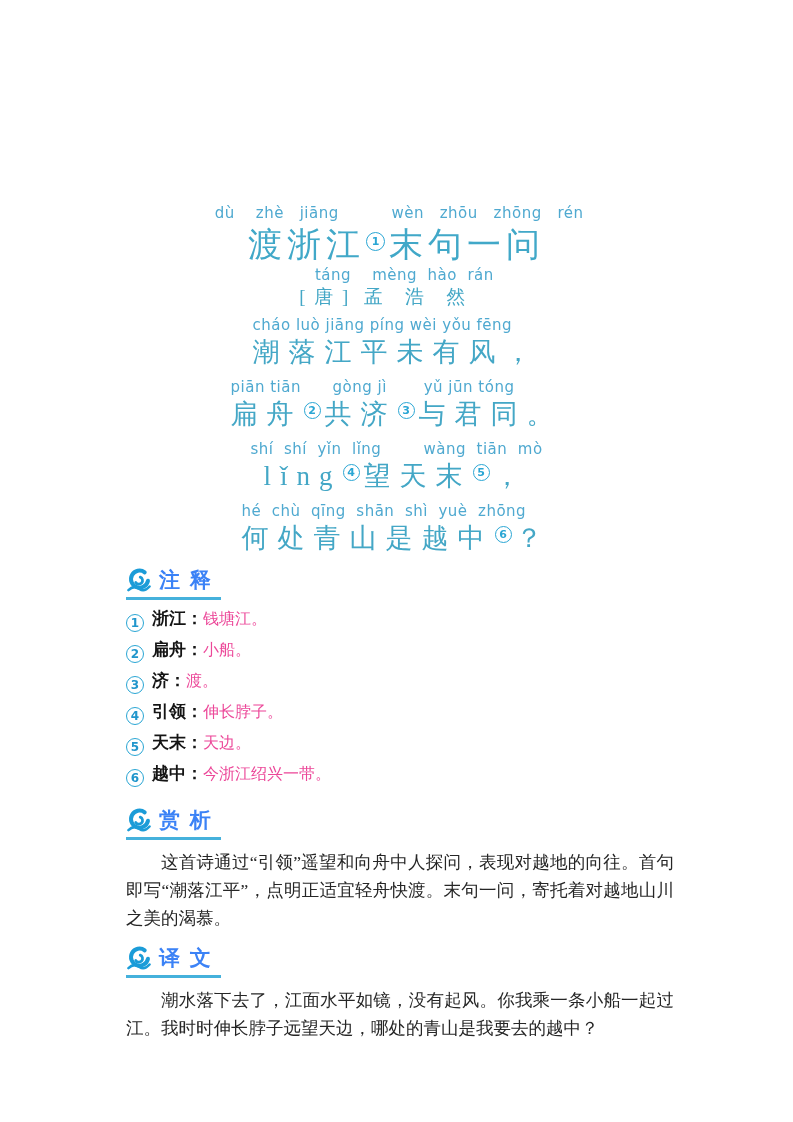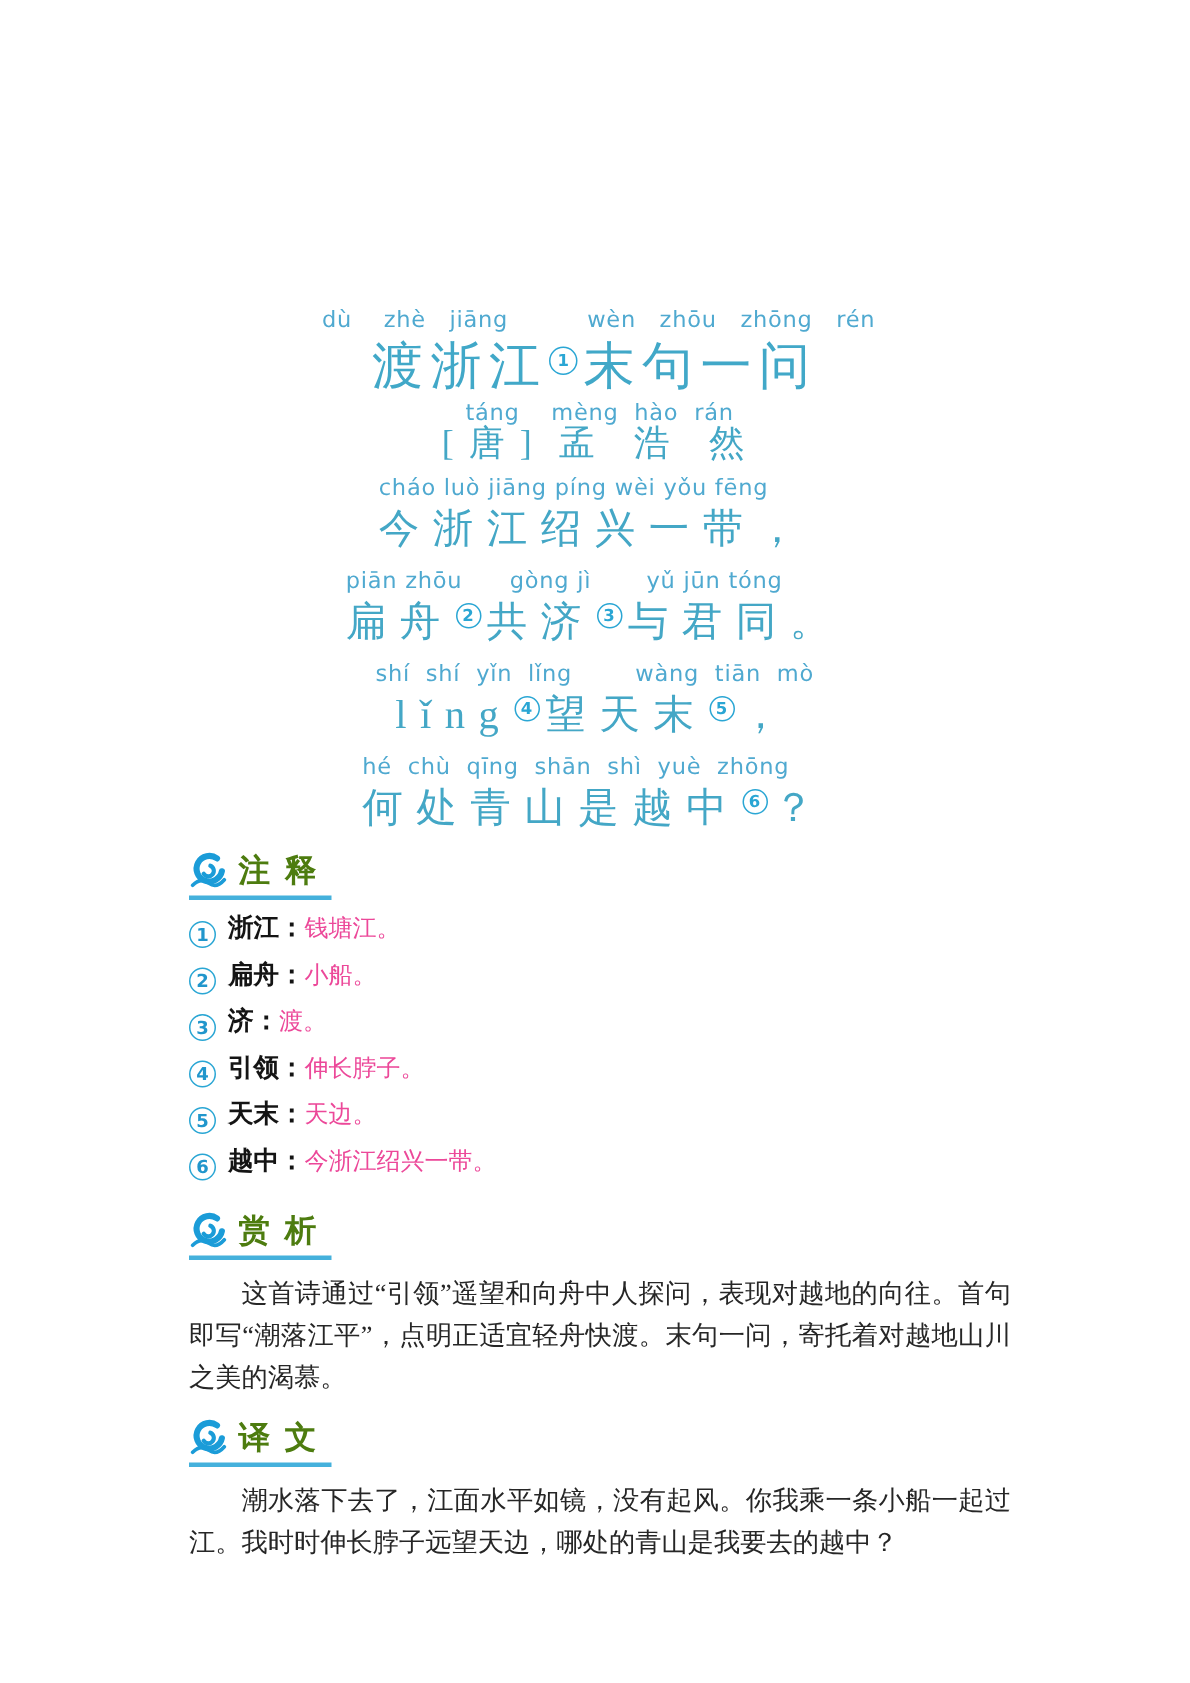--- a/index.html
+++ b/index.html
@@ -33,21 +33,21 @@
     text-align: center;
   }
   .title-hanzi {
     font-size: 34px; line-height: 42px;
     letter-spacing: 5px;
     color: #41a8c8;
     margin-top: 1px;
   }
   .author-verse { }
   .author-hanzi {
-    font-size: 24px; line-height: 23px;
+    font-size: 19px; line-height: 23px;
     color: #44a7c6; white-space: pre;
     letter-spacing: 2px;
   }
   .poem-verse { margin-top: 8px; }
 
   .ref {
     display: inline-flex; align-items: center; justify-content: center;
     width: 17px; height: 17px;
     border: 1.5px solid #2aa6d4; border-radius: 50%;
     letter-spacing: 0; margin: 0 4px 0 1px;
@@ -66,21 +66,21 @@
     display: inline-block;
     border-bottom: 3px solid #45b1dc;
     padding: 0 8px 3px 0;
     margin-top: 12px;
   }
   .notes-header { margin-top: 10px; }
   .wave-icon { display: inline-block; width: 26px; height: 26px; vertical-align: -6px; color: #1b9cd8; margin-right: 7px; }
   .wave-icon svg { display: block; }
   .sec-title {
     font-family: "Liberation Sans", "DejaVu Sans", sans-serif;
-    font-size: 21px; font-weight: bold; color: #4d7c0f;
+    font-size: 21px; font-weight: bold; color: #3b82f6;
     letter-spacing: 2px;
   }
 
   .notes-list { list-style: none; margin-top: 8px; }
   .note-row { line-height: 21px; margin-bottom: 7px; white-space: nowrap; }
   .marker {
     display: inline-flex; align-items: center; justify-content: center;
     width: 18px; height: 18px;
     border: 1.6px solid #2aa6d4; border-radius: 50%;
     margin-right: 8px; vertical-align: -3px;
@@ -123,27 +123,27 @@
     <div class="verse-row">
       <div class="verse author-verse">
         <div class="pinyin">   táng    mèng  hào  rán</div>
         <div class="author-hanzi">[ 唐 ]  孟   浩   然</div>
       </div>
     </div>
 
     <div class="verse-row">
       <div class="verse poem-verse">
         <div class="pinyin">cháo luò jiāng píng wèi yǒu fēng</div>
-        <div class="hanzi"><span>今浙江绍兴一带</span><span>，</span></div>
-      </div>
-    </div>
-
-    <div class="verse-row">
-      <div class="verse poem-verse">
-        <div class="pinyin">piān zhōu      gòng jì       yǔ jūn tóng</div>
+        <div class="hanzi"><span>潮落江平未有风</span><span>，</span></div>
+      </div>
+    </div>
+
+    <div class="verse-row">
+      <div class="verse poem-verse">
+        <div class="pinyin">piān tiān      gòng jì       yǔ jūn tóng</div>
         <div class="hanzi"><span>扁舟</span><span class="ref"><span class="ref-num">2</span></span><span>共济</span><span class="ref"><span class="ref-num">3</span></span><span>与君同</span><span>。</span></div>
       </div>
     </div>
 
     <div class="verse-row">
       <div class="verse poem-verse">
         <div class="pinyin">shí  shí  yǐn  lǐng        wàng  tiān  mò</div>
         <div class="hanzi"><span>lǐng</span><span class="ref"><span class="ref-num">4</span></span><span>望天末</span><span class="ref"><span class="ref-num">5</span></span><span>，</span></div>
       </div>
     </div>

